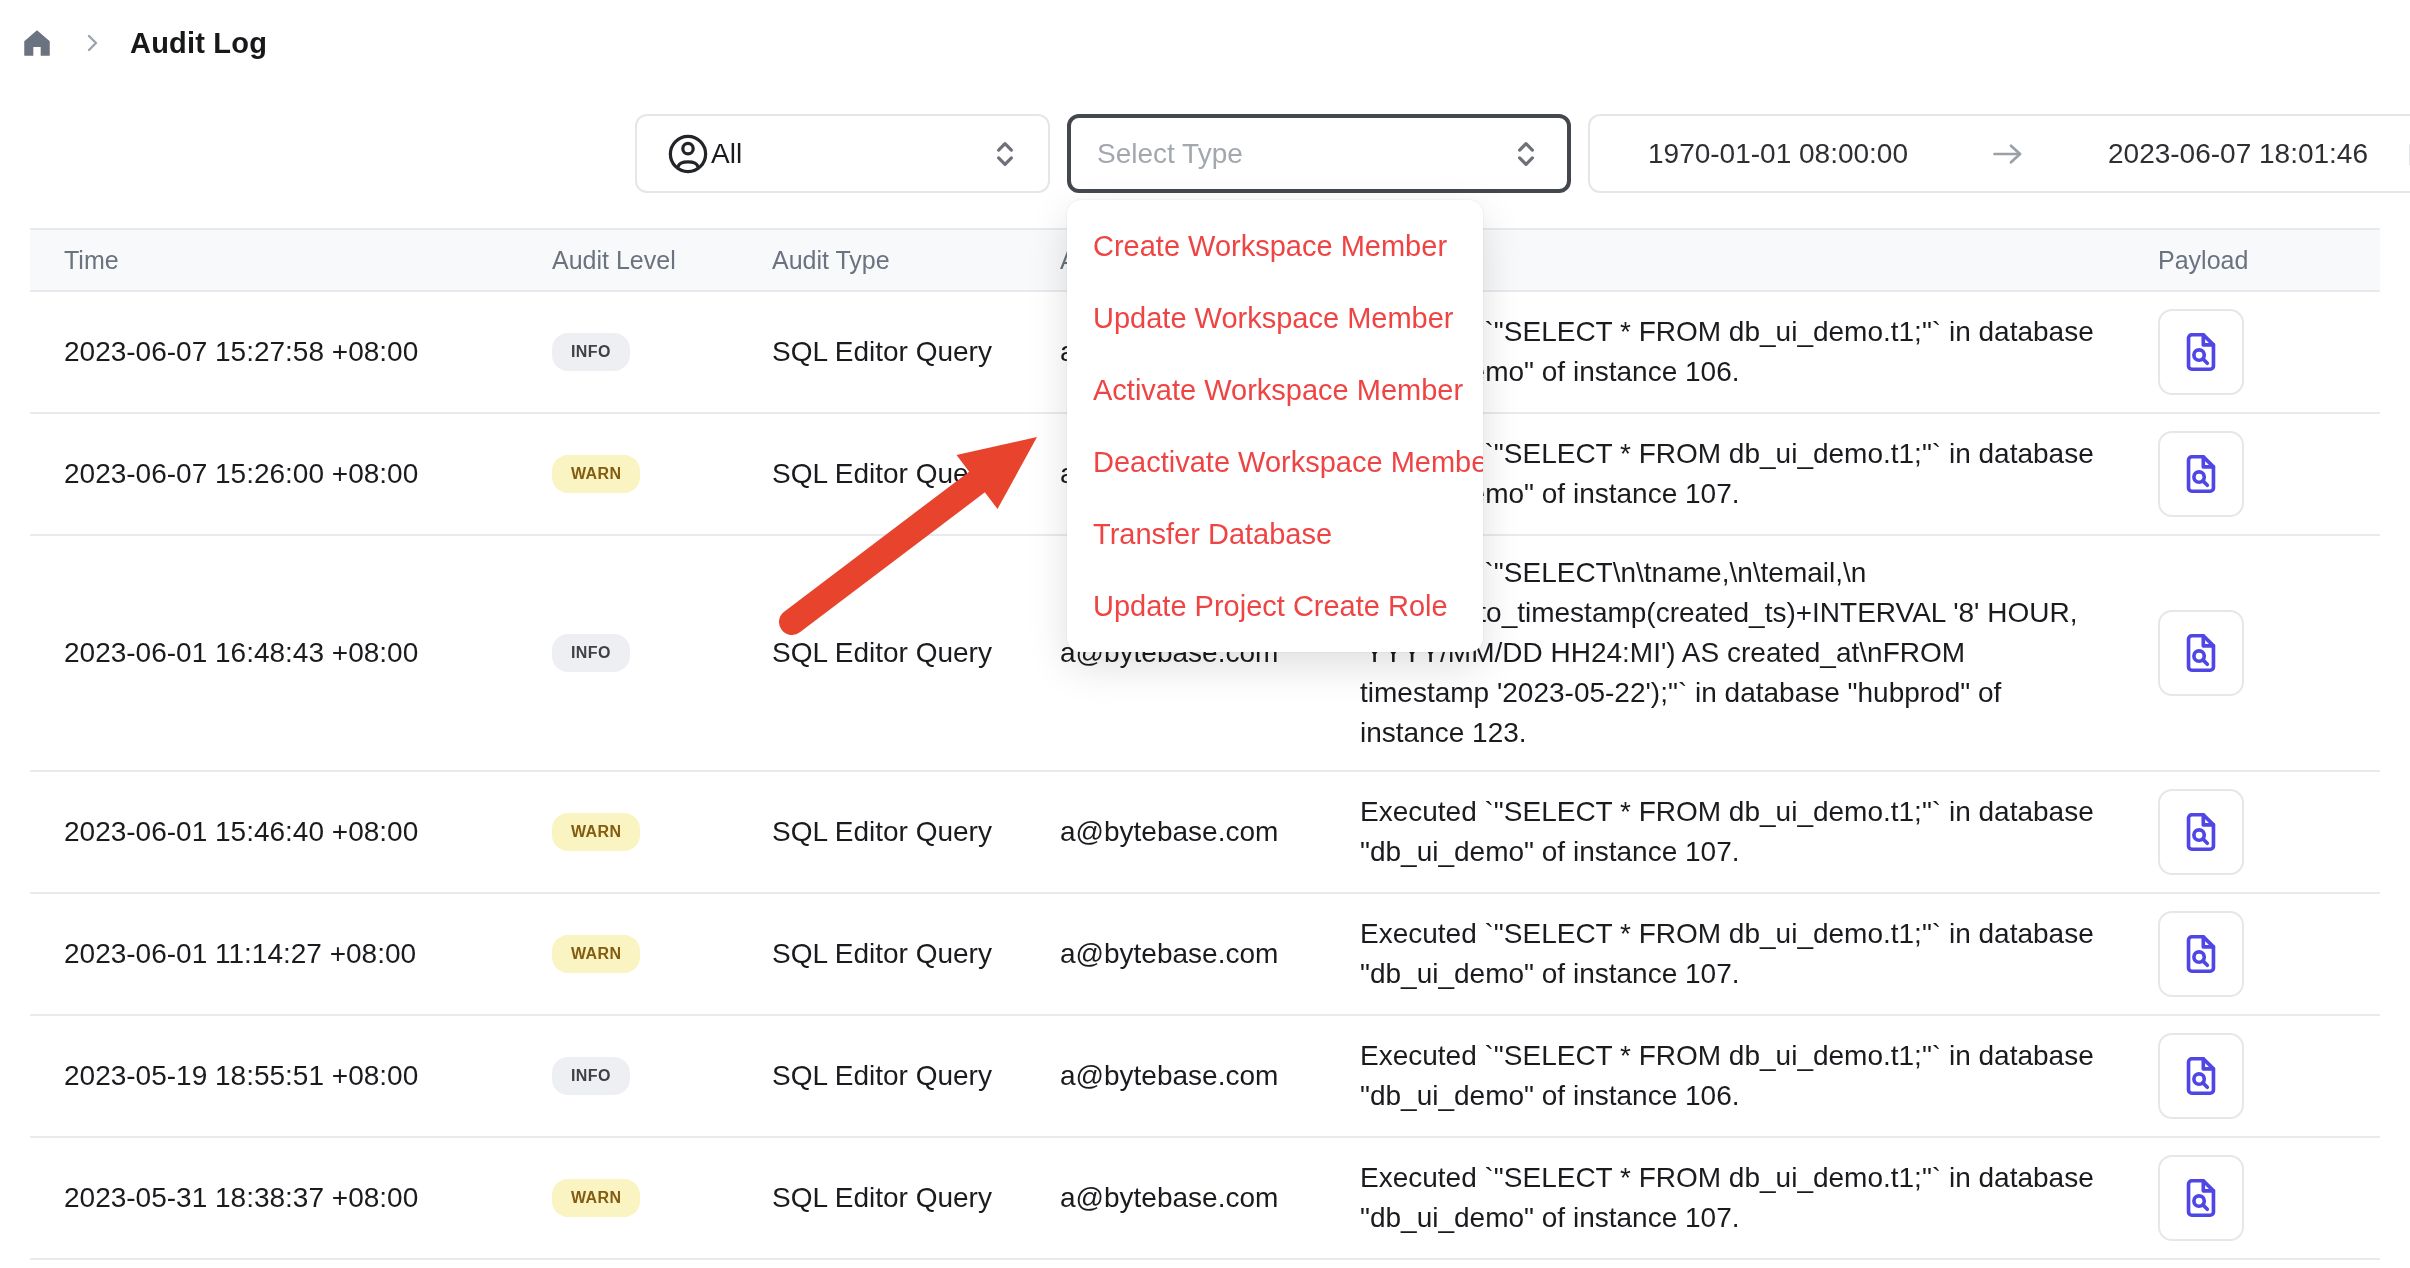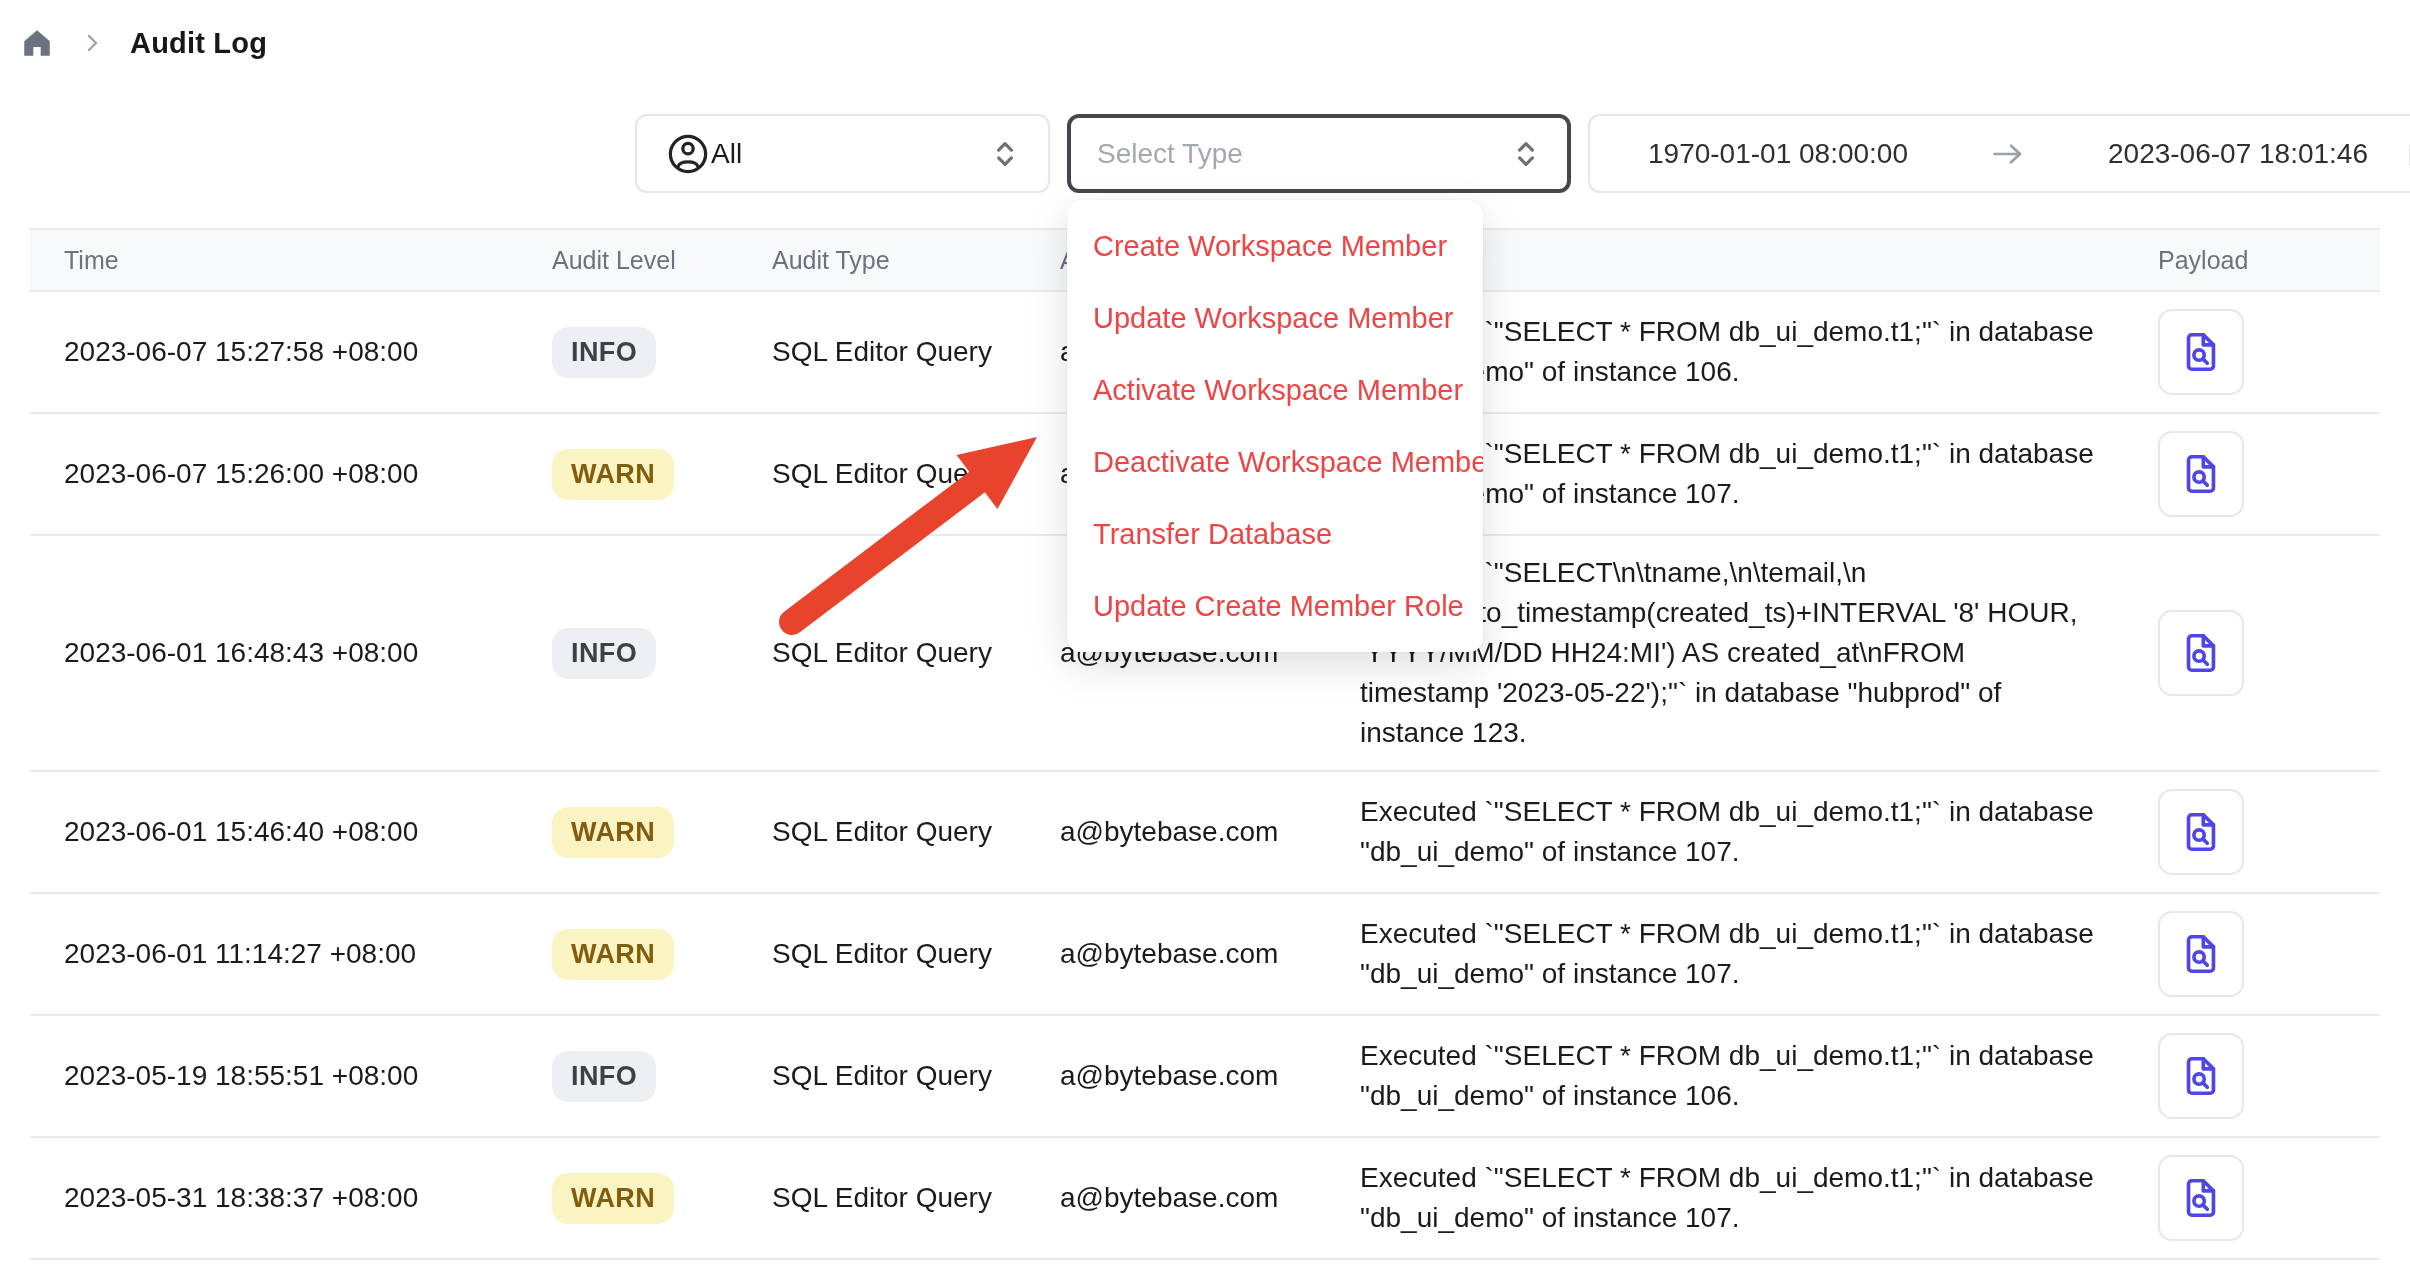--- a/index.html
+++ b/index.html
@@ -26,21 +26,21 @@
   .daterange .grow { flex:1; }
 
   
   .audit-table { position:absolute; left:30px; top:228px; width:2350px; }
   .trow { display:grid; grid-template-columns:488px 220px 288px 300px 790px 1fr;
     align-items:center; padding-left:34px; border-bottom:2px solid #e8eaed; }
   .thead { background:#f8f9fa; border-top:2px solid #e8eaed; height:64px; }
   .th { font-size:25px; font-weight:500; color:#6b7280; }
   .tbody-row { min-height:114px; padding-top:17px; padding-bottom:17px; background:#fff; }
   .cell-time, .cell-type, .cell-actor { font-size:28px; color:#1b1b1f; }
-  .badge { display:inline-block; font-size:27px; font-weight:700; padding:10px 19px;
+  .badge { display:inline-block; font-size:16px; font-weight:700; padding:10px 19px;
     border-radius:16px; letter-spacing:.4px; }
   .badge.info { background:#edeff2; color:#3f3f46; }
   .badge.warn { background:#faf3c2; color:#835c0f; }
   .comment-line { font-size:28px; line-height:40px; color:#1b1b1f; white-space:pre; }
   .cell-payload { padding-left:8px; }
   .payload-btn { width:86px; height:86px; border:2px solid #e6e7ea; border-radius:14px;
     background:#fff; display:flex; align-items:center; justify-content:center; cursor:pointer; }
 
   
   .menu { position:absolute; left:1067px; top:200px; width:416px; z-index:40;
@@ -285,16 +285,16 @@
     <line x1="22" y1="207" x2="207" y2="67" stroke="#e8432c" stroke-width="26" stroke-linecap="round"></line>
     <polygon points="267,22 227.5,94.1 186.5,39.9" fill="#e8432c"></polygon>
   </svg>
 
   <div class="menu" id="type-menu">
       <div class="menu-item">Create Workspace Member</div>
       <div class="menu-item">Update Workspace Member</div>
       <div class="menu-item">Activate Workspace Member</div>
       <div class="menu-item">Deactivate Workspace Member</div>
       <div class="menu-item">Transfer Database</div>
-      <div class="menu-item">Update Create Member Role</div>
+      <div class="menu-item">Update Project Create Role</div>
     </div>
 
 </div>
 
 </body></html>

